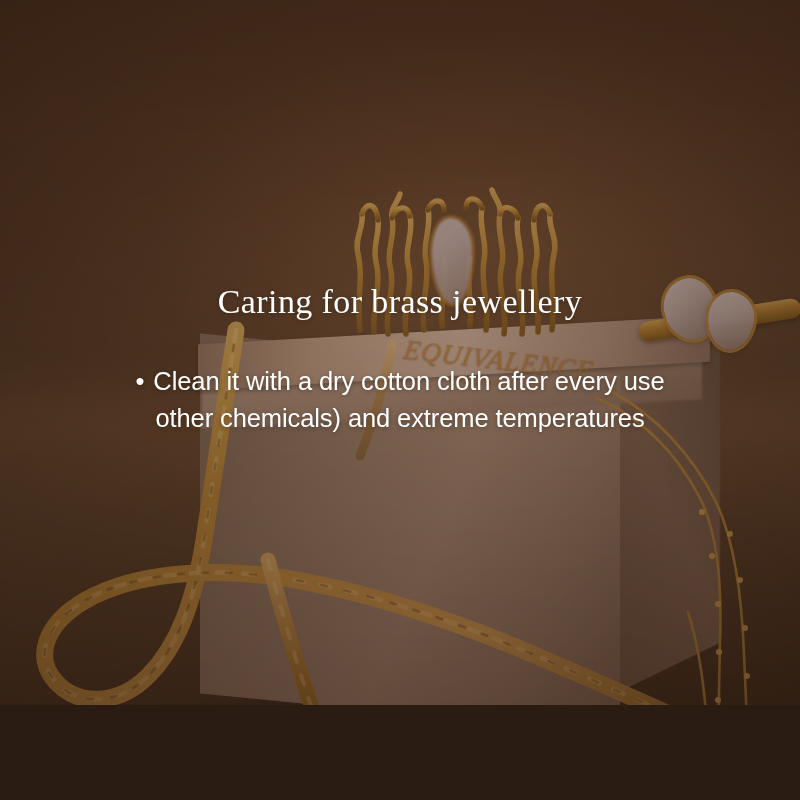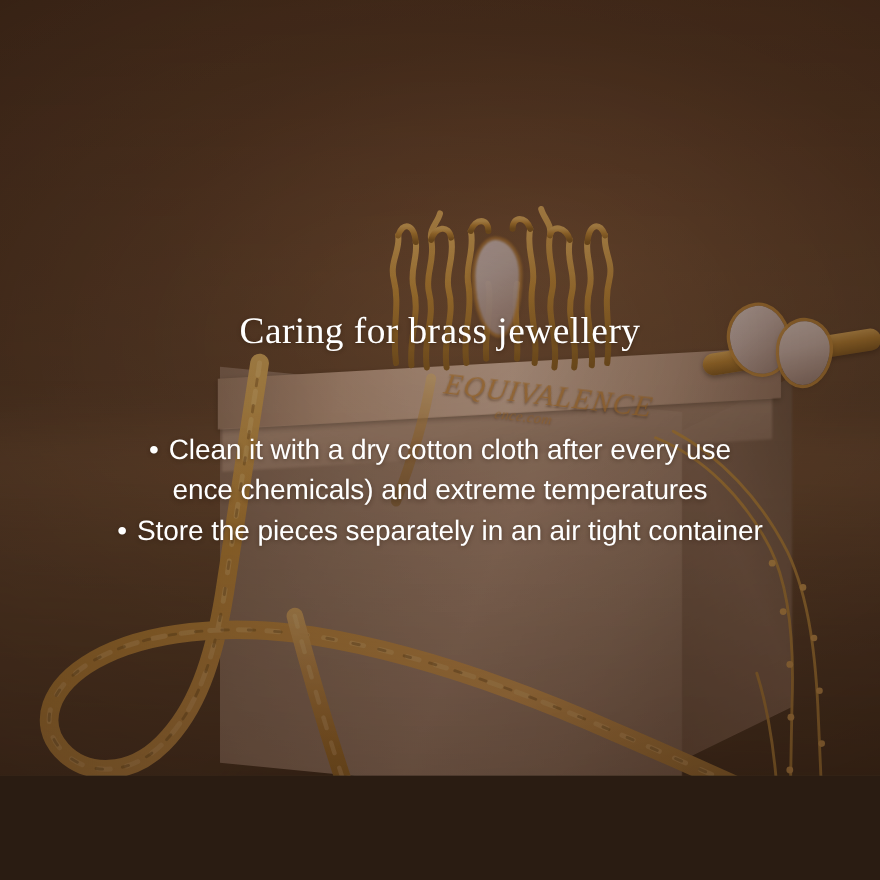--- a/index.html
+++ b/index.html
@@ -260,21 +260,20 @@
     top: 363px;
     left: 0;
     width: 100%;
     text-align: center;
     color: #ffffff;
     font-size: 25.5px;
     font-weight: 400;
     line-height: 37px;
     letter-spacing: -0.1px;
     text-shadow: 0 1px 4px rgba(40,24,12,0.42);
-    margin-top: 28px;
   }
   .bullets .li {
     display: block;
     padding: 0 26px;
   }
   .bullets .li .dot {
     display: inline-block;
     margin-right: 9px;
   }
   .bullets .li.wrap {
@@ -401,21 +400,18 @@
 
   <div class="overlay">
 
     <div class="heading">Caring for brass jewellery</div>
 
     <div class="bullets">
       <span class="li">
         <span class="dot">•</span><span>Clean it with a dry cotton cloth after every use</span>
       </span>
       <span class="li wrap">
-        <span>ence chemicals) and extreme temperatures</span>
-      </span>
-      <span class="li">
-        <span class="dot">•</span><span>Store the pieces separately in an air tight container</span>
+        <span>other chemicals) and extreme temperatures</span>
       </span>
     </div>
 
   </div>
 </div>
 
 </body></html>

